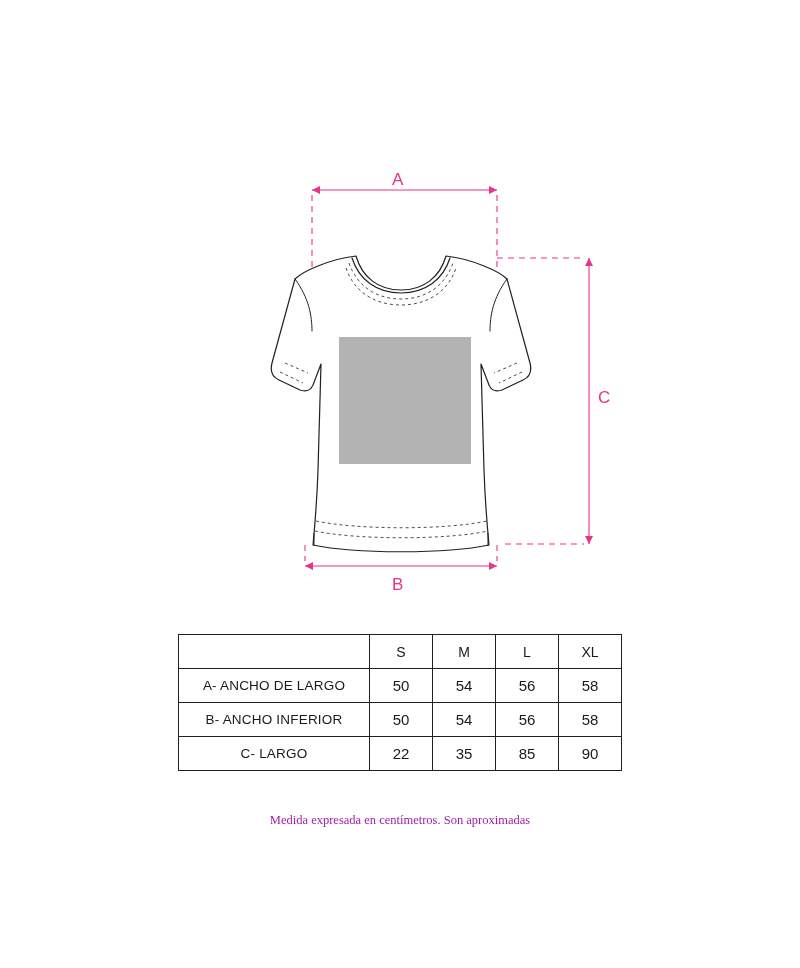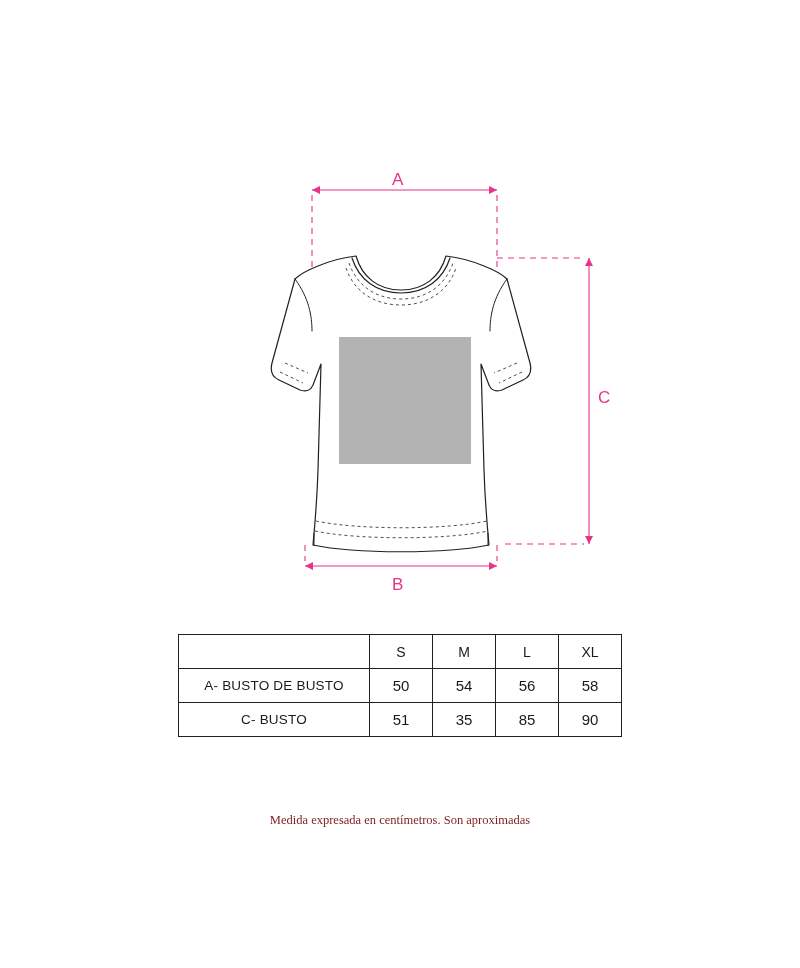--- a/index.html
+++ b/index.html
@@ -81,21 +81,21 @@
   .notes {
     position: absolute;
     left: 0;
     top: 812px;
     width: 800px;
     text-align: center;
   }
   .notes div {
     font-family: "Liberation Serif", serif;
     font-size: 12.5px;
-    color: #7f1d1d;
+    color: #a21caf;
     line-height: 17px;
   }
 </style>
 </head>
 <body>
 
 <div class="page">
 
   <div class="diagram">
     <svg width="800" height="615" viewBox="0 0 800 615" xmlns="http://www.w3.org/2000/svg">
@@ -199,29 +199,36 @@
         <tr>
           <th class="empty-corner"></th>
           <th class="sizehead">S</th>
           <th class="sizehead">M</th>
           <th class="sizehead">L</th>
           <th class="sizehead">XL</th>
         </tr>
       </thead>
       <tbody>
         <tr>
-          <td class="rowhead">A- BUSTO DE BUSTO</td>
+          <td class="rowhead">A- ANCHO DE LARGO</td>
           <td>50</td>
           <td>54</td>
           <td>56</td>
           <td>58</td>
         </tr>
         <tr>
-          <td class="rowhead">C- BUSTO</td>
-          <td>51</td>
+          <td class="rowhead">B- ANCHO INFERIOR</td>
+          <td>50</td>
+          <td>54</td>
+          <td>56</td>
+          <td>58</td>
+        </tr>
+        <tr>
+          <td class="rowhead">C- LARGO</td>
+          <td>22</td>
           <td>35</td>
           <td>85</td>
           <td>90</td>
         </tr>
       </tbody>
     </table>
   </div>
 
   <div class="notes">
     <div>Medida expresada en centímetros. Son aproximadas</div>

